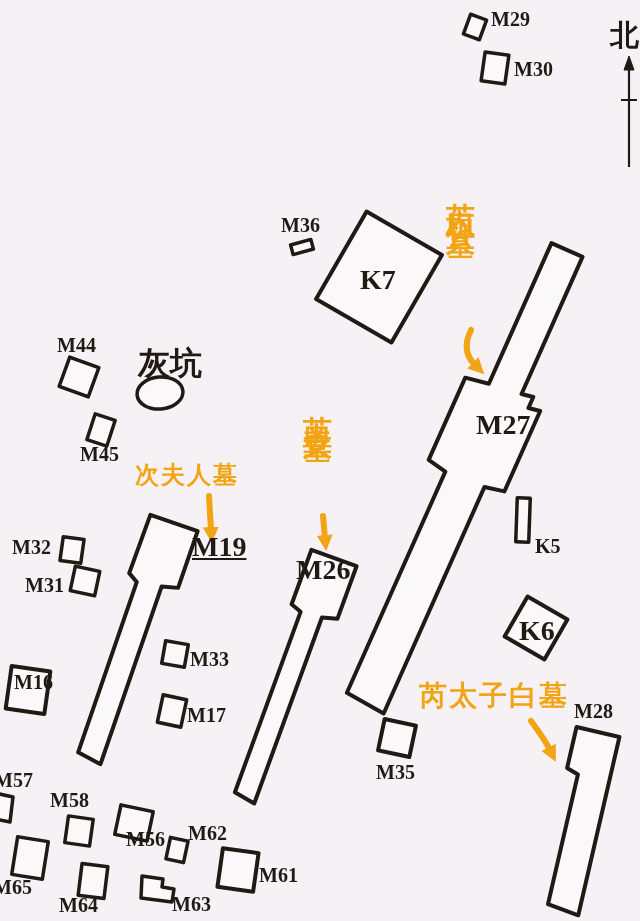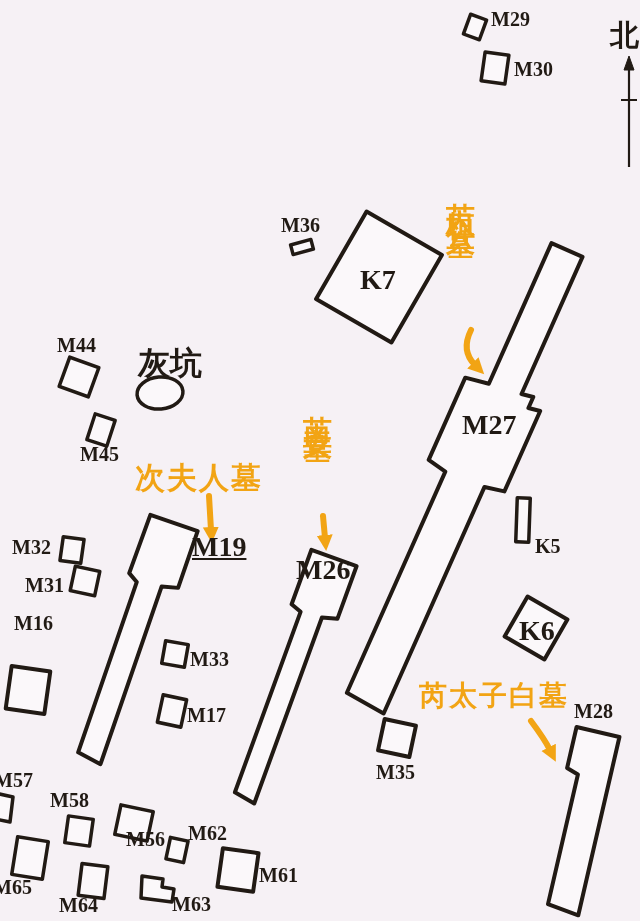--- a/index.html
+++ b/index.html
@@ -77,37 +77,37 @@
 
   <div class="lbl" style="left:491px;top:9px;">M29</div>
   <div class="lbl" style="left:514px;top:59px;">M30</div>
   <div class="lbl" style="left:281px;top:215px;">M36</div>
   <div class="lbl big" style="left:360px;top:266px;">K7</div>
   <div class="lbl" style="left:57px;top:335px;">M44</div>
   <div class="lbl" style="left:138px;top:347px;font-size:32px;">灰坑</div>
   <div class="lbl" style="left:80px;top:444px;">M45</div>
   <div class="lbl" style="left:12px;top:537px;">M32</div>
   <div class="lbl" style="left:25px;top:575px;">M31</div>
-  <div class="lbl" style="left:14px;top:613px;">M16</div>
+  <div class="lbl" style="left:14px;top:672px;">M16</div>
   <div class="lbl big" style="left:192px;top:533px;text-decoration:underline;">M19</div>
   <div class="lbl" style="left:190px;top:649px;">M33</div>
   <div class="lbl" style="left:187px;top:705px;">M17</div>
   <div class="lbl big" style="left:296px;top:556px;">M26</div>
-  <div class="lbl big" style="left:462px;top:411px;">M27</div>
+  <div class="lbl big" style="left:476px;top:411px;">M27</div>
   <div class="lbl" style="left:535px;top:536px;">K5</div>
   <div class="lbl big" style="left:519px;top:617px;">K6</div>
   <div class="lbl" style="left:574px;top:701px;">M28</div>
   <div class="lbl" style="left:376px;top:762px;">M35</div>
   <div class="lbl" style="left:-6px;top:770px;">M57</div>
   <div class="lbl" style="left:50px;top:790px;">M58</div>
   <div class="lbl" style="left:126px;top:784px;margin-top:45px;">M56</div>
   <div class="lbl" style="left:188px;top:823px;">M62</div>
   <div class="lbl" style="left:259px;top:865px;">M61</div>
   <div class="lbl" style="left:-7px;top:877px;">M65</div>
   <div class="lbl" style="left:59px;top:895px;">M64</div>
   <div class="lbl" style="left:172px;top:894px;">M63</div>
 
   <div class="lbl orange v" style="left:446px;top:179px;">芮桓公墓</div>
   <div class="lbl orange v" style="left:303px;top:392px;">芮姜墓</div>
-  <div class="lbl orange" style="left:135px;top:463px;font-size:30px;text-align:center;">次夫人墓</div>
+  <div class="lbl orange" style="left:135px;top:463px;font-size:24px;text-align:center;">次夫人墓</div>
   <div class="lbl orange" style="left:407px;top:682px;font-size:28px;margin-left:12px;">芮太子白墓</div>
 
 </div>
 
 </body></html>

